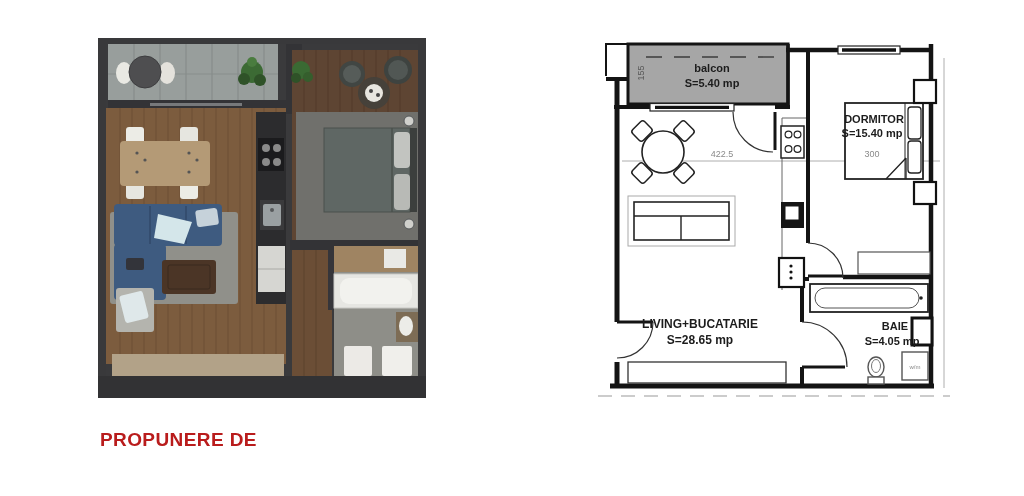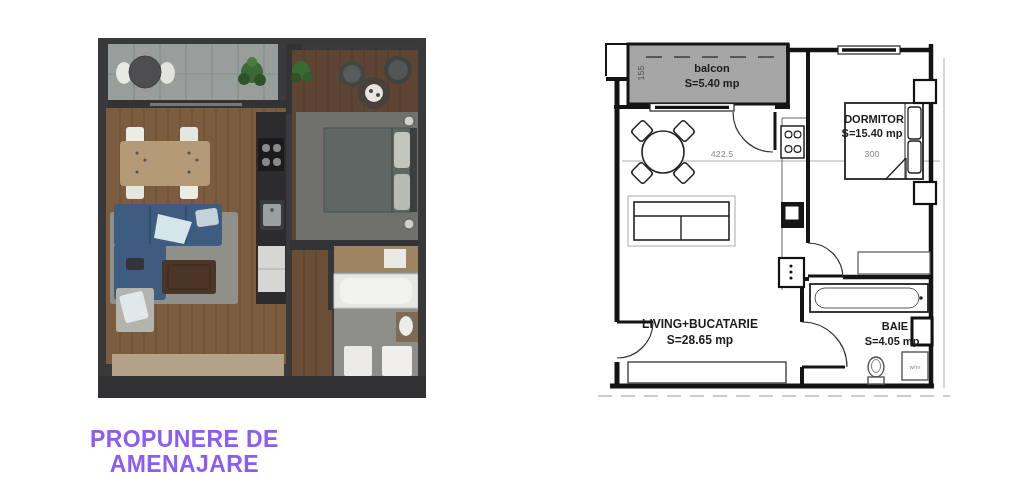--- a/index.html
+++ b/index.html
@@ -1,21 +1,21 @@
 <!DOCTYPE html>
 <html><head>
 <meta charset="utf-8">
 <style>
   html,body{margin:0;padding:0;background:#ffffff;}
   #stage{position:relative;width:1024px;height:496px;background:#ffffff;overflow:hidden;
          font-family:"Liberation Sans",sans-serif;text-align:center;}
   #render-wrap{position:absolute;left:98px;top:38px;width:328px;height:360px;}
   #tech-wrap{position:absolute;left:596px;top:28px;width:356px;height:376px;}
-  #caption{position:absolute;left:90px;top:427px;color:#8b5cf6;font-weight:700;
-           font-size:23px;line-height:25px;letter-spacing:0.4px;}
+  #caption{position:absolute;left:100px;top:427px;color:#b91c1c;font-weight:700;
+           font-size:19px;line-height:25px;letter-spacing:0.4px;}
   svg text{font-family:"Liberation Sans",sans-serif;}
   .roomname{font-weight:600;fill:#1c1c1c;}
   .area{font-weight:600;fill:#1c1c1c;}
   .dim{fill:#8a8a8a;font-size:9px;}
 </style>
 </head>
 <body>
 
 <div id="stage">
 
@@ -268,16 +268,15 @@
         <text x="915" y="369" font-size="6" fill="#888" text-anchor="middle">w/m</text>
       </g>
       <text x="895" y="330" font-size="11" text-anchor="middle" class="roomname">BAIE</text>
       <text x="892" y="345" font-size="11" text-anchor="middle" class="area">S=4.05 mp</text>
     </g>
   </svg>
   </div>
 
   <div id="caption">
     <div>PROPUNERE DE</div>
-    <div>AMENAJARE</div>
   </div>
 
 </div>
 
 </body></html>

